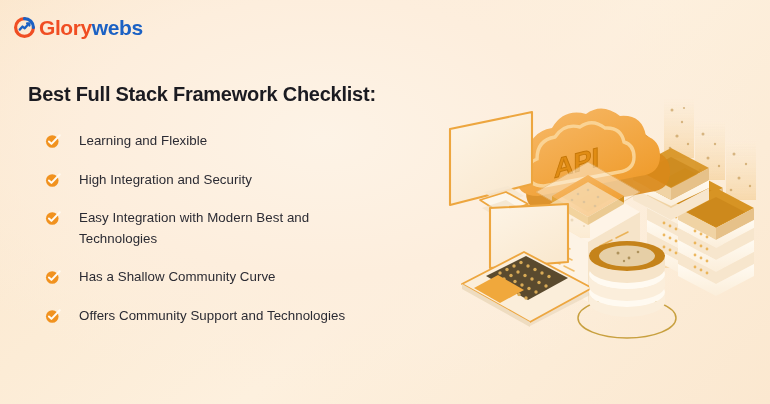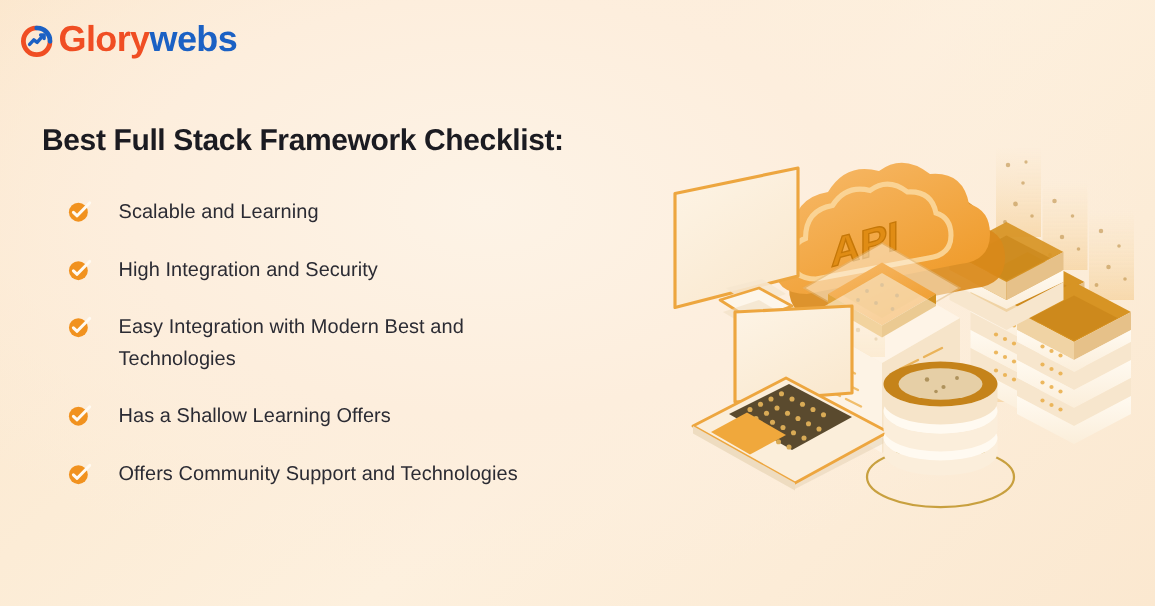--- a/index.html
+++ b/index.html
@@ -33,21 +33,21 @@
     gap: 4px;
     height: 24px;
   }
   .logo-mark {
     width: 21px;
     height: 21px;
     flex: 0 0 21px;
     display: block;
   }
   .logo-text {
-    font-size: 24px;
+    font-size: 21px;
     font-weight: bold;
     letter-spacing: -0.4px;
     line-height: 1;
     white-space: nowrap;
   }
   .logo-text .t-orange { color: #f04e23; }
   .logo-text .t-blue   { color: #1b61c4; }
 
   
   .heading {
@@ -117,21 +117,21 @@
 
   <div class="heading">Best Full Stack Framework Checklist:</div>
 
   <div class="checklist">
 
     <div class="check-item">
       <svg class="check-icon" viewBox="0 0 24 24">
         <circle cx="11" cy="12.6" r="8.4" fill="#f1921f"></circle>
         <path d="M6.6 12.7l3.3 3.1L21 4.4" fill="none" stroke="#fffaf2" stroke-width="2.7" stroke-linecap="round" stroke-linejoin="round"></path>
       </svg>
-      <div class="check-label">Scalable and Learning</div>
+      <div class="check-label">Learning and Flexible</div>
     </div>
 
     <div class="check-item">
       <svg class="check-icon" viewBox="0 0 24 24">
         <circle cx="11" cy="12.6" r="8.4" fill="#f1921f"></circle>
         <path d="M6.6 12.7l3.3 3.1L21 4.4" fill="none" stroke="#fffaf2" stroke-width="2.7" stroke-linecap="round" stroke-linejoin="round"></path>
       </svg>
       <div class="check-label">High Integration and Security</div>
     </div>
 
@@ -141,21 +141,21 @@
         <path d="M6.6 12.7l3.3 3.1L21 4.4" fill="none" stroke="#fffaf2" stroke-width="2.7" stroke-linecap="round" stroke-linejoin="round"></path>
       </svg>
       <div class="check-label" style="max-width:278px">Easy Integration with Modern Best and Technologies</div>
     </div>
 
     <div class="check-item">
       <svg class="check-icon" viewBox="0 0 24 24">
         <circle cx="11" cy="12.6" r="8.4" fill="#f1921f"></circle>
         <path d="M6.6 12.7l3.3 3.1L21 4.4" fill="none" stroke="#fffaf2" stroke-width="2.7" stroke-linecap="round" stroke-linejoin="round"></path>
       </svg>
-      <div class="check-label">Has a Shallow Learning Offers</div>
+      <div class="check-label">Has a Shallow Community Curve</div>
     </div>
 
     <div class="check-item">
       <svg class="check-icon" viewBox="0 0 24 24">
         <circle cx="11" cy="12.6" r="8.4" fill="#f1921f"></circle>
         <path d="M6.6 12.7l3.3 3.1L21 4.4" fill="none" stroke="#fffaf2" stroke-width="2.7" stroke-linecap="round" stroke-linejoin="round"></path>
       </svg>
       <div class="check-label">Offers Community Support and Technologies</div>
     </div>
 

